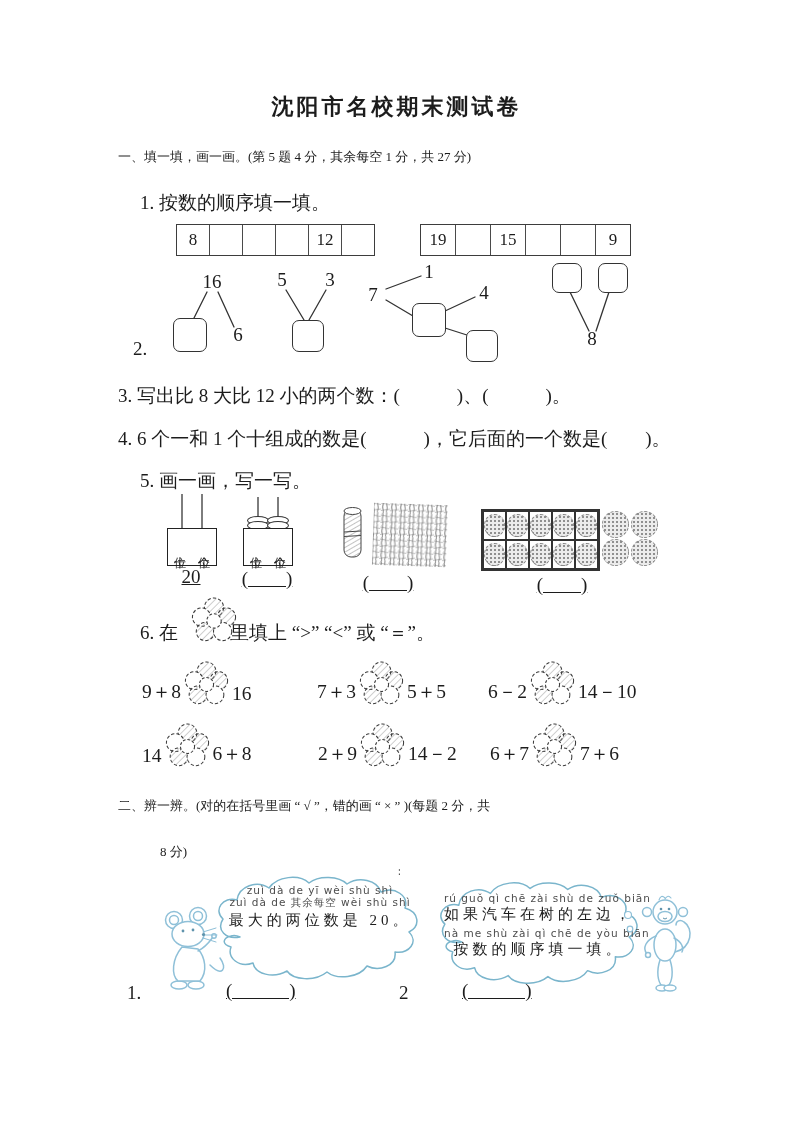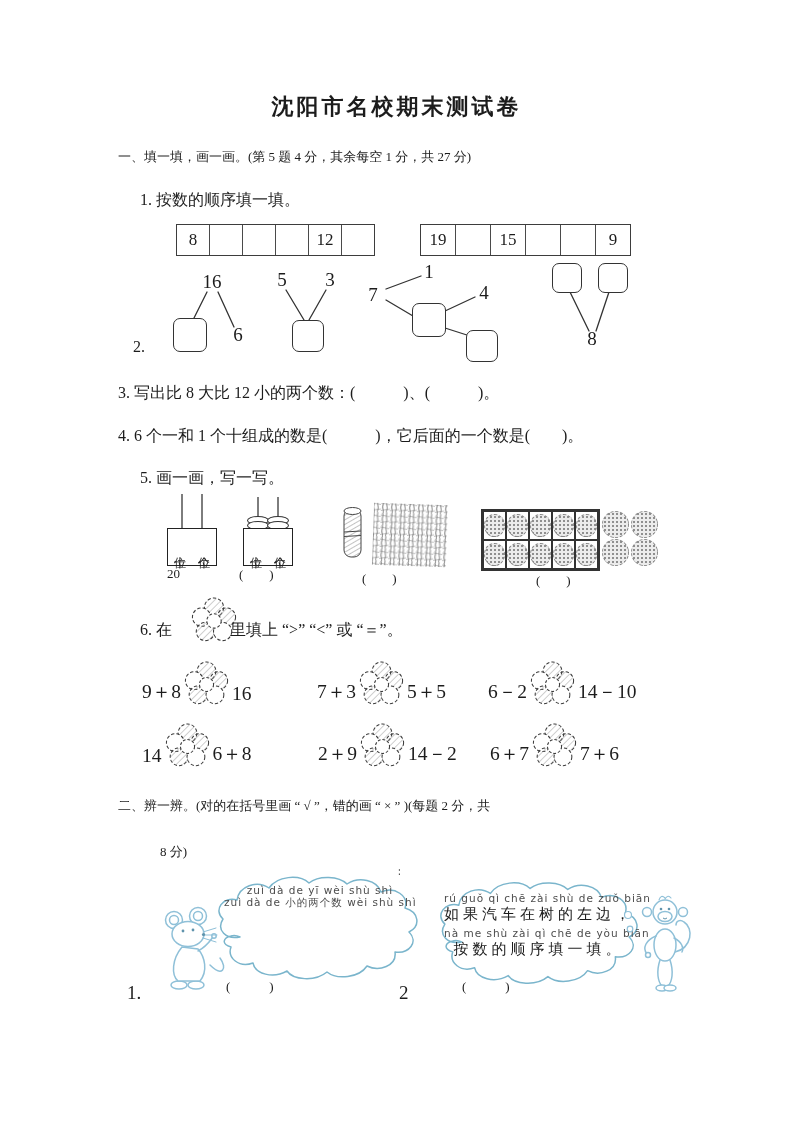--- a/index.html
+++ b/index.html
@@ -3,39 +3,39 @@
 <meta charset="utf-8">
 <style>
   html,body{margin:0;padding:0;background:#d8d8d8;}
   .page{position:relative;width:793px;height:1122px;background:#fff;margin:0 auto;
         font-family:"Liberation Serif","DejaVu Serif",serif;color:#1c1c1c;overflow:hidden;}
   .abs{position:absolute;}
   .title{top:92px;left:0;width:100%;text-align:center;
          font-family:"Liberation Sans","DejaVu Sans",sans-serif;
          font-weight:700;font-size:22px;letter-spacing:3px;}
   .s1h{left:118px;top:148px;font-size:13px;}
-  .qlabel{font-size:16px;white-space:nowrap;}
+  .qlabel{font-size:19px;white-space:nowrap;}
   
   .seq-table{position:absolute;display:flex;border:1px solid #3d3d3d;background:#fff;}
   .seq-cell{width:32px;height:30px;display:flex;align-items:center;justify-content:center;
             font-size:17px;border-right:1px solid #4a4a4a;}
   .seq-table .seq-cell:last-child{border-right:none;}
   .seq-table.wide .seq-cell{width:34px;}
   
   .bonds{left:118px;top:258px;width:560px;height:112px;}
   .bonds svg.lines{position:absolute;left:0;top:0;}
   .bbox{position:absolute;border:1.4px solid #333;border-radius:7px;background:#fff;}
   .bnum{position:absolute;transform:translate(-50%,-50%);font-size:19px;}
   
   .rod{position:absolute;width:2px;background:#7d7d7d;}
   .pv-box{position:absolute;width:48px;height:36px;border:1.5px solid #222;display:flex;background:#fff;}
   .pv-col{flex:1;display:flex;align-items:center;justify-content:center;
           writing-mode:vertical-rl;text-orientation:upright;font-size:12px;line-height:1;}
   .bead{position:absolute;width:20px;height:7px;border:1px solid #333;border-radius:50%;background:#fff;}
-  .ans{position:absolute;font-size:13px;white-space:nowrap;}
+  .ans{position:absolute;font-size:19px;text-align:center;white-space:nowrap;text-decoration:underline;}
   
   .tf-grid{position:absolute;left:481px;top:509px;display:grid;
            grid-template-columns:repeat(5,23px);grid-auto-rows:29px;border:2px solid #333;}
   .tf-cell{border:1px solid #333;display:flex;align-items:center;justify-content:center;}
   .tf-circle{width:21px;height:21px;border-radius:50%;border:1px dashed #878787;
              background-color:#ececec;
              background-image:radial-gradient(circle,#8f8f8f 0.8px,transparent 1px);
              background-size:4px 4px;}
   .extra-wrap{position:absolute;left:602px;top:511px;display:grid;
               grid-template-columns:repeat(2,29px);grid-auto-rows:28px;}
@@ -287,21 +287,22 @@
     </g>
     <circle cx="25" cy="28" r="1.4" fill="#5f93ac"></circle>
     <circle cx="35" cy="27" r="1.4" fill="#5f93ac"></circle>
     <circle cx="45.5" cy="31.5" r="1.6" fill="#5f93ac"></circle>
   </svg>
   <svg class="abs" style="left:208px;top:874px" width="222" height="116">
       <use href="#cloud"></use>
     </svg>
   <div class="bub" style="left:224px;top:884px;width:192px">
     <div class="py">zuì dà de yī wèi shù shì</div>
-    <div class="py">zuì dà de 小的两个数 wèi shù shì</div>
+    <div class="py">zuì dà de 其余每空 wèi shù shì</div>
+    <div class="zh">最大的两位数是 20。</div>
   </div>
   <div class="abs ans" style="left:226px;top:978px">(　　　)</div>
   <div class="num-label" style="left:127px;top:982px">1.</div>
   <div class="num-label" style="left:399px;top:982px">2</div>
 
   <svg class="abs" style="left:430px;top:878px" width="220" height="118">
       <use href="#cloud"></use>
     </svg>
   <div class="bub" style="left:444px;top:892px;width:190px">
     <div class="py">rú guǒ qì chē zài shù de zuǒ biān</div>

